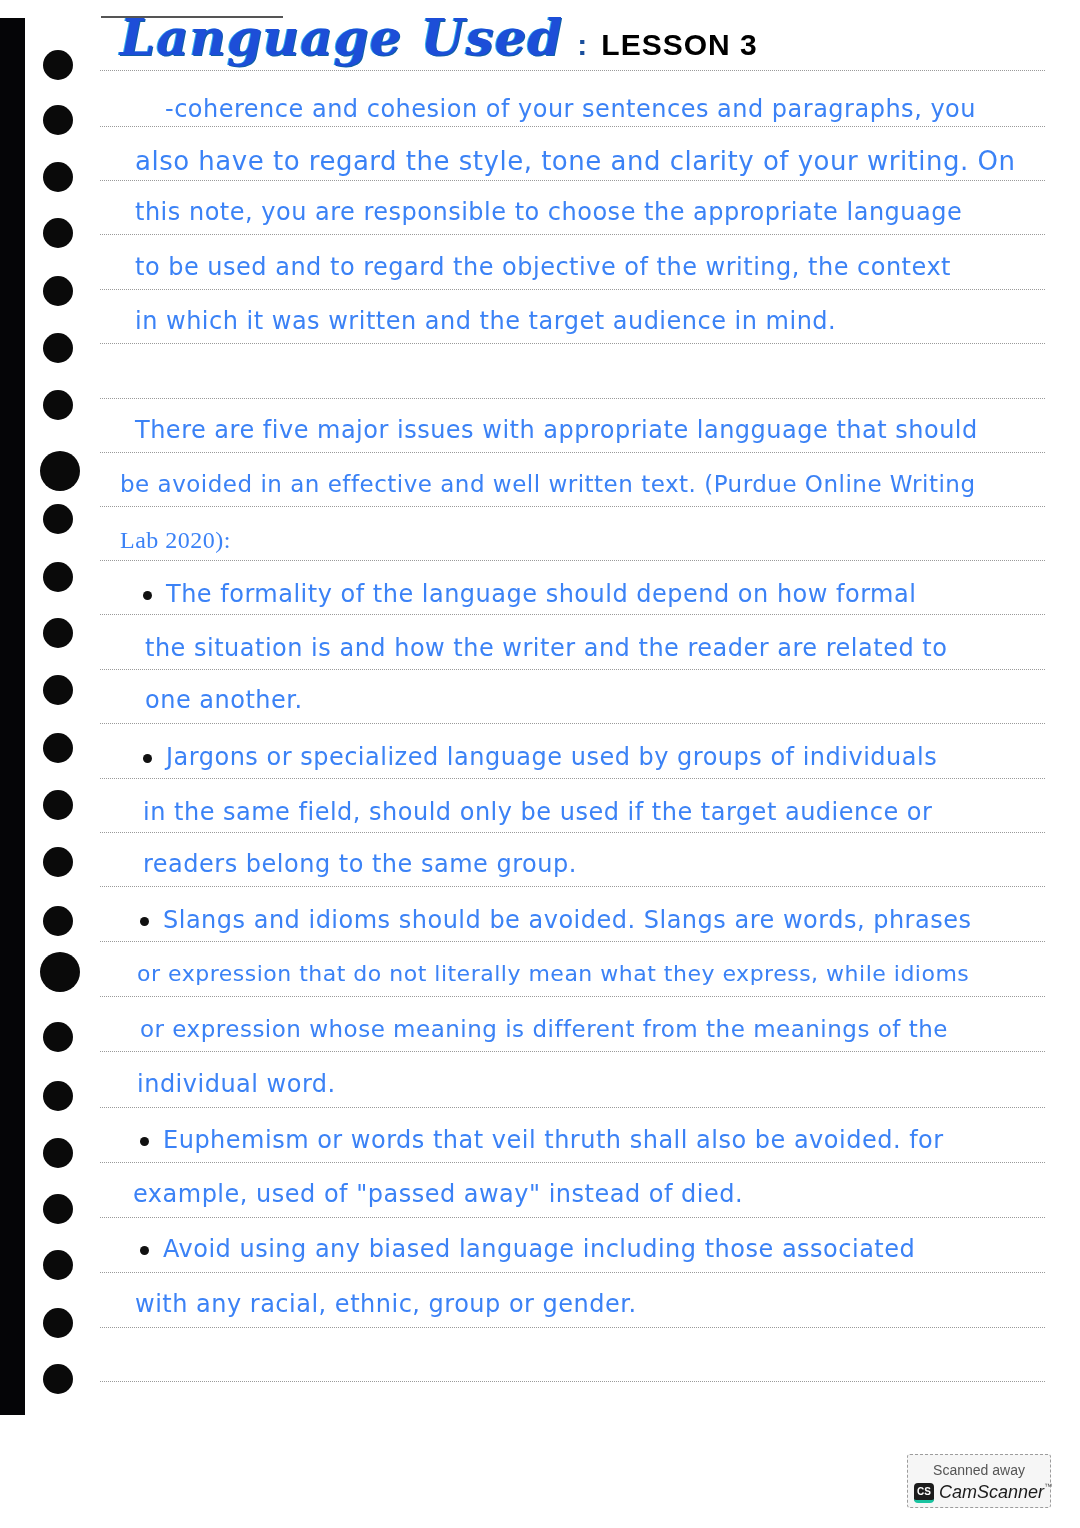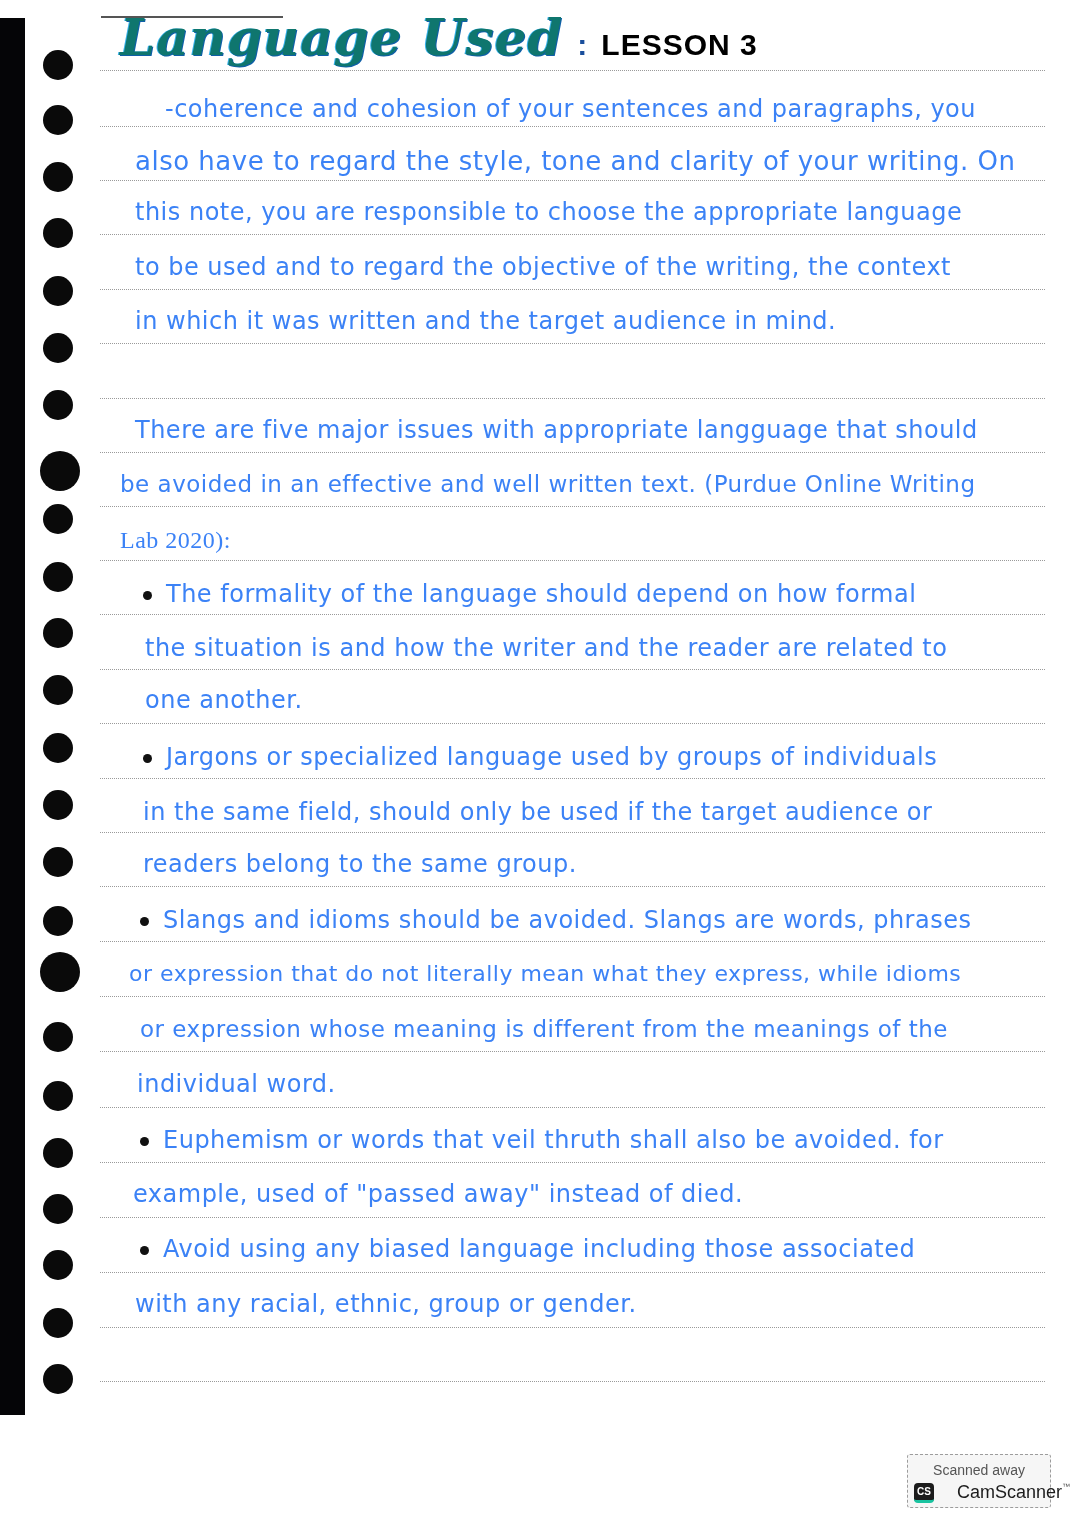--- a/index.html
+++ b/index.html
@@ -25,21 +25,21 @@
     .rule {
       position: absolute; left: 100px; width: 945px; height: 0;
       border-top: 1.5px dotted #9a9a9a;
     }
     .title {
       position: absolute; left: 120px; top: 8px; height: 70px;
       display: flex; align-items: baseline; gap: 14px;
     }
     .title-script {
       font-family: "DejaVu Serif", serif; font-style: italic; font-weight: bold;
-      font-size: 50px; color: #0f766e; letter-spacing: 1px;
+      font-size: 50px; color: #1d4ed8; letter-spacing: 1px;
       text-shadow: 1px 1px 0 #0f5fa8, -1px 0 0 #3ab4ee;
     }
     .title-colon {
       font-family: "Liberation Sans", sans-serif; font-weight: bold;
       font-size: 30px; color: #1a4f9c;
     }
     .title-lesson {
       font-family: "Liberation Sans", sans-serif; font-weight: bold;
       font-size: 30px; color: #000000; letter-spacing: 1px;
     }
@@ -56,30 +56,30 @@
     .watermark {
       position: absolute; left: 907px; top: 1454px; width: 144px; height: 54px;
       border: 1.5px dashed #9c9c9c; border-radius: 3px; background: #f6f6f6;
       box-sizing: border-box;
     }
     .wm-top {
       position: absolute; left: 0; right: 0; top: 7px; text-align: center;
       font-family: "Liberation Sans", sans-serif; font-size: 14px; color: #555;
     }
     .wm-bottom {
-      position: absolute; left: 6px; top: 27px; display: flex; align-items: flex-end; gap: 23px;
+      position: absolute; left: 6px; top: 27px; display: flex; align-items: flex-end; gap: 5px;
     }
     .wm-logo {
       width: 20px; height: 20px; border-radius: 4px; background: #1c1c1c;
       border-bottom: 3px solid #19c3a0; box-sizing: border-box;
       color: #fff; font-family: "Liberation Sans", sans-serif; font-weight: bold;
       font-size: 10px; display: flex; align-items: center; justify-content: center;
     }
     .wm-brand {
-      font-family: "Liberation Sans", sans-serif; font-size: 18px; color: #1c1c1c;
+      font-family: "Liberation Sans", sans-serif; font-size: 18px; color: #1c1c1c; font-style: italic;
     }
     .wm-tm { font-size: 8px; vertical-align: top; color: #555; }
   </style>
 </head>
 <body>
 
 <div class="spine"></div>
 
 <div class="holes">
   <div class="hole" style="left:43px; top:50px;"></div>
@@ -160,21 +160,21 @@
 
 <div class="line" style="left:143px; top:743px; font-size:24px;">
   <span class="bullet-dot"></span><span>Jargons or specialized language used by groups of individuals</span>
 </div>
 <div class="line" style="left:143px; top:798px; font-size:24px;">in the same field, should only be used if the target audience or</div>
 <div class="line" style="left:143px; top:850px; font-size:24px;">readers belong to the same group.</div>
 
 <div class="line" style="left:140px; top:906px; font-size:24px;">
   <span class="bullet-dot"></span><span>Slangs and idioms should be avoided. Slangs are words, phrases</span>
 </div>
-<div class="line" style="left:129px; top:961px; font-size:22px;">or expression that do not literally mean what they express, while idioms</div>
+<div class="line" style="left:137px; top:961px; font-size:22px;">or expression that do not literally mean what they express, while idioms</div>
 <div class="line" style="left:140px; top:1016px; font-size:23px;">or expression whose meaning is different from the meanings of the</div>
 <div class="line" style="left:137px; top:1070px; font-size:24px;">individual word.</div>
 
 <div class="line" style="left:140px; top:1126px; font-size:24px;text-align:right;">
   <span class="bullet-dot"></span><span>Euphemism or words that veil thruth shall also be avoided. for</span>
 </div>
 <div class="line" style="left:133px; top:1180px; font-size:24px;">example, used of "passed away" instead of died.</div>
 
 <div class="line" style="left:140px; top:1235px; font-size:24px;">
   <span class="bullet-dot"></span><span>Avoid using any biased language including those associated</span>

